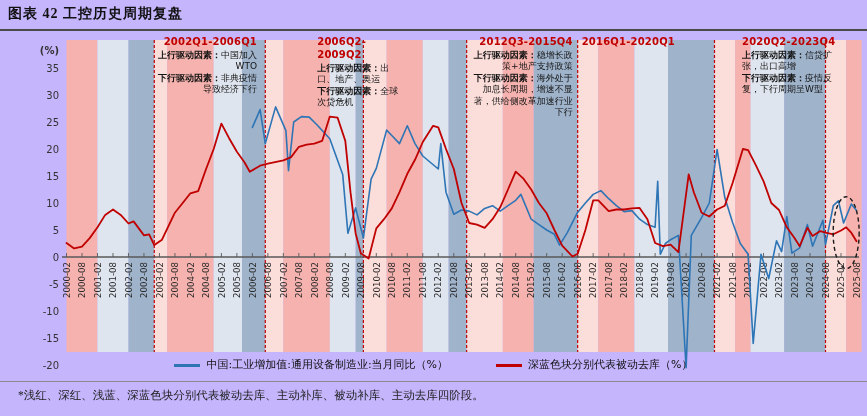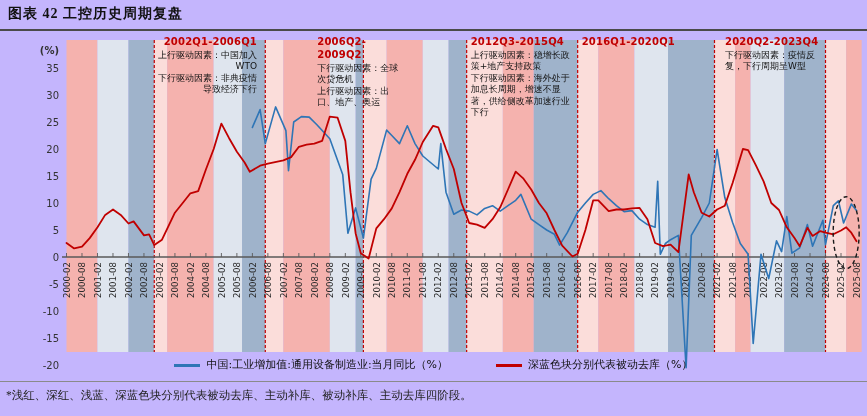--- a/index.html
+++ b/index.html
@@ -5,26 +5,26 @@
   html,body{margin:0;padding:0;background:#fff;}
   #root{position:relative;width:867px;height:416px;background:#c4b5fd;overflow:hidden;
         font-family:"DejaVu Sans","Liberation Sans",sans-serif;}
   .title{position:absolute;left:8px;top:5px;font-size:14px;font-weight:700;color:#111;
          font-family:"Liberation Serif","DejaVu Serif",serif;letter-spacing:1px;}
   .title-rule{position:absolute;left:0;top:29px;width:867px;border-top:2px solid #4a4a4a;}
   #chart-svg{position:absolute;left:0;top:0;}
   .overlay{position:absolute;left:0;top:0;width:867px;height:416px;pointer-events:none;}
   .period{position:absolute;top:36px;font-size:9px;line-height:1.28;color:#141414;}
   .ptitle{color:#C00000;font-weight:700;font-size:10px;margin-bottom:1px;letter-spacing:0.2px;}
-  .pitem b{font-weight:400;}
+  .pitem b{font-weight:700;}
   .legend{position:absolute;left:0;top:357px;width:867px;display:flex;justify-content:center;
           gap:48px;font-size:11px;color:#111;align-items:center;}
   .legend .sw{display:inline-block;width:26px;height:3px;margin-right:6px;vertical-align:middle;}
   .bottom-rule{position:absolute;left:0;top:381px;width:867px;border-top:1px solid #8a8a8a;}
-  .footnote{position:absolute;left:6px;top:388px;font-size:11.5px;color:#222;
+  .footnote{position:absolute;left:18px;top:388px;font-size:11.5px;color:#222;
             font-family:"Liberation Serif","DejaVu Serif",serif;}
 </style>
 </head>
 <body>
 
 <div id="root">
   <div class="title">图表 42  工控历史周期复盘</div>
   <div class="title-rule"></div>
 
   <svg id="chart-svg" width="867" height="416" viewBox="0 0 867 416">
@@ -197,33 +197,34 @@
     </svg>
 
   <div class="overlay" id="periods">
       <div class="period" style="left: 155px; width: 102.012px; text-align: right;">
         <div class="ptitle">2002Q1-2006Q1</div>
         <div class="pitem"><b>上行驱动因素：</b>中国加入WTO</div>
         <div class="pitem"><b>下行驱动因素：</b>非典疫情导致经济下行</div>
       </div>
       <div class="period" style="left: 269.289px; width: 89.1035px; margin-left: 48px;">
         <div class="ptitle">2006Q2-2009Q2</div>
+        <div class="pitem"><b>上行驱动因素：</b>出口、地产、奥运</div>
         <div class="pitem"><b>下行驱动因素：</b>全球次贷危机</div>
-        <div class="pitem"><b>上行驱动因素：</b>出口、地产、奥运</div>
-      </div>
-      <div class="period" style="left: 470.659px; width: 102.012px;">
+      </div>
+      <div class="period" style="left: 470.659px; width: 102.012px; text-align: right;">
         <div class="ptitle">2012Q3-2015Q4</div>
         <div class="pitem"><b>上行驱动因素：</b>稳增长政策+地产支持政策</div>
         <div class="pitem"><b>下行驱动因素：</b>海外处于加息长周期，增速不显著，供给侧改革加速行业下行</div>
       </div>
       <div class="period" style="left: 581.671px; width: 127.829px;">
         <div class="ptitle">2016Q1-2020Q1</div>
       </div>
-      <div class="period" style="left: 725px; width: 102.012px;">
+      <div class="period" style="left: 742px; width: 102.012px;">
         <div class="ptitle">2020Q2-2023Q4</div>
+        <div class="pitem"><b>上行驱动因素：</b>信贷扩张，出口高增</div>
         <div class="pitem"><b>下行驱动因素：</b>疫情反复，下行周期呈W型</div>
       </div>
     </div>
 
   <div class="legend" id="legend">
       <span><span class="sw" style="background: rgb(46, 117, 182);"></span><span>中国:工业增加值:通用设备制造业:当月同比（%）</span></span>
       <span><span class="sw" style="background: rgb(192, 0, 0);"></span><span>深蓝色块分别代表被动去库（%）</span></span>
     </div>
 
   <div class="bottom-rule"></div>

